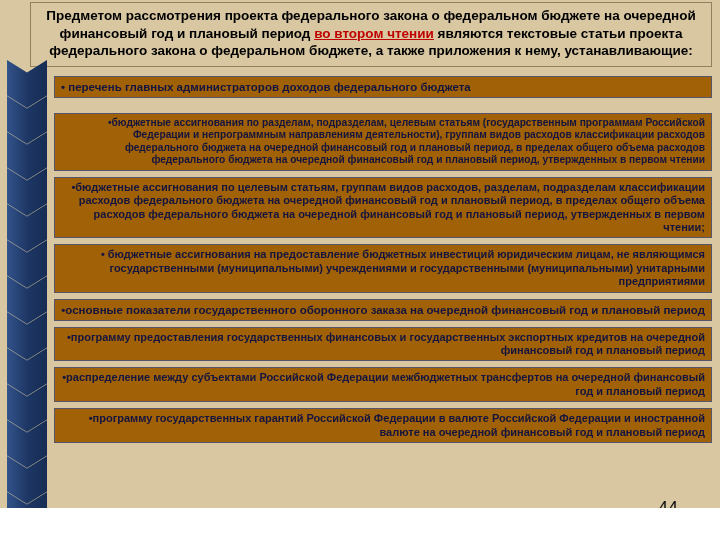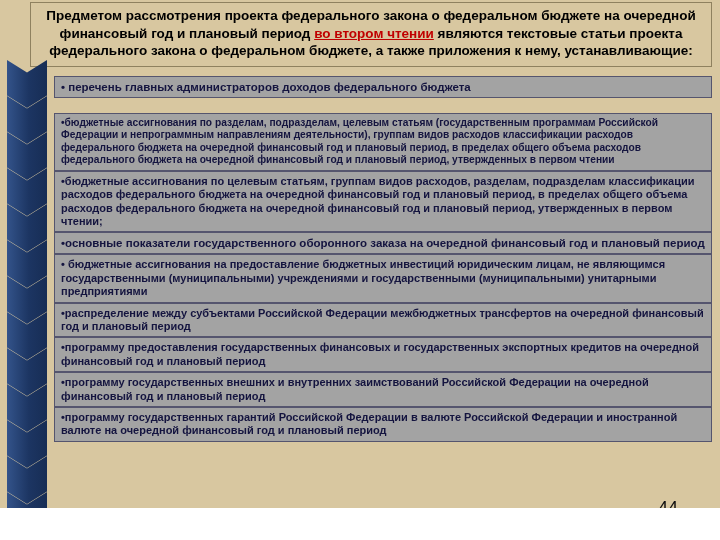--- a/index.html
+++ b/index.html
@@ -47,32 +47,32 @@
   .content {
     position: absolute;
     left: 54px;
     top: 76px;
     width: 658px;
     display: flex;
     flex-direction: column;
   }
   .box {
     box-sizing: border-box;
-    background: #a3a3a3;
+    background: #a16207;
     border: 1px solid #55556e;
     padding: 3px 6px;
     font-weight: bold;
     color: #14143f;
     line-height: 1.22;
   }
   .fs1 { font-size: 11.5px; }
   .fs2 { font-size: 10.2px; }
   .fs3 { font-size: 11px; }
   .gap-lg { margin-bottom: 15px; }
-  .gap-sm { margin-bottom: 0; }
+  .gap-sm { margin-bottom: 6px; text-align: right; }
   .page-num {
     position: absolute;
     right: 42px;
     top: 498px;
     font-size: 18px;
     color: #111111;
     z-index: 5;
   }
 </style>
 </head>
@@ -97,23 +97,22 @@
     <div class="chev"></div>
     <div class="chev"></div>
     <div class="chev"></div>
     <div class="chev"></div>
   </div>
 
   <div class="content">
     <div class="box fs1 gap-lg">• перечень главных администраторов доходов федерального бюджета</div>
     <div class="box fs2 gap-sm">•бюджетные ассигнования по разделам, подразделам, целевым статьям (государственным программам Российской Федерации и непрограммным направлениям деятельности), группам видов расходов классификации расходов федерального бюджета на очередной финансовый год и плановый период, в пределах общего объема расходов федерального бюджета на очередной финансовый год и плановый период, утвержденных в первом чтении</div>
     <div class="box fs3 gap-sm">•бюджетные ассигнования по целевым статьям, группам видов расходов, разделам, подразделам классификации расходов федерального бюджета на очередной финансовый год и плановый период, в пределах общего объема расходов федерального бюджета на очередной финансовый год и плановый период, утвержденных в первом чтении;</div>
+    <div class="box fs3 gap-sm">• бюджетные ассигнования на предоставление бюджетных инвестиций юридическим лицам, не являющимся государственными (муниципальными) учреждениями и государственными (муниципальными) унитарными предприятиями</div>
     <div class="box fs1 gap-sm">•основные показатели государственного оборонного заказа на очередной финансовый год и плановый период</div>
-    <div class="box fs3 gap-sm">• бюджетные ассигнования на предоставление бюджетных инвестиций юридическим лицам, не являющимся государственными (муниципальными) учреждениями и государственными (муниципальными) унитарными предприятиями</div>
+    <div class="box fs3 gap-sm">•программу предоставления государственных финансовых и государственных экспортных кредитов на очередной финансовый год и плановый период</div>
     <div class="box fs3 gap-sm">•распределение между субъектами Российской Федерации межбюджетных трансфертов на очередной финансовый год и плановый период</div>
-    <div class="box fs3 gap-sm">•программу предоставления государственных финансовых и государственных экспортных кредитов на очередной финансовый год и плановый период</div>
-    <div class="box fs3 gap-sm">•программу государственных внешних и внутренних заимствований Российской Федерации на очередной финансовый год и плановый период</div>
     <div class="box fs3 gap-sm">•программу государственных гарантий Российской Федерации в валюте Российской Федерации и  иностранной валюте  на очередной финансовый год и плановый период</div>
   </div>
 
   <div class="page-num">44</div>
 
 </div>
 
 </body></html>

